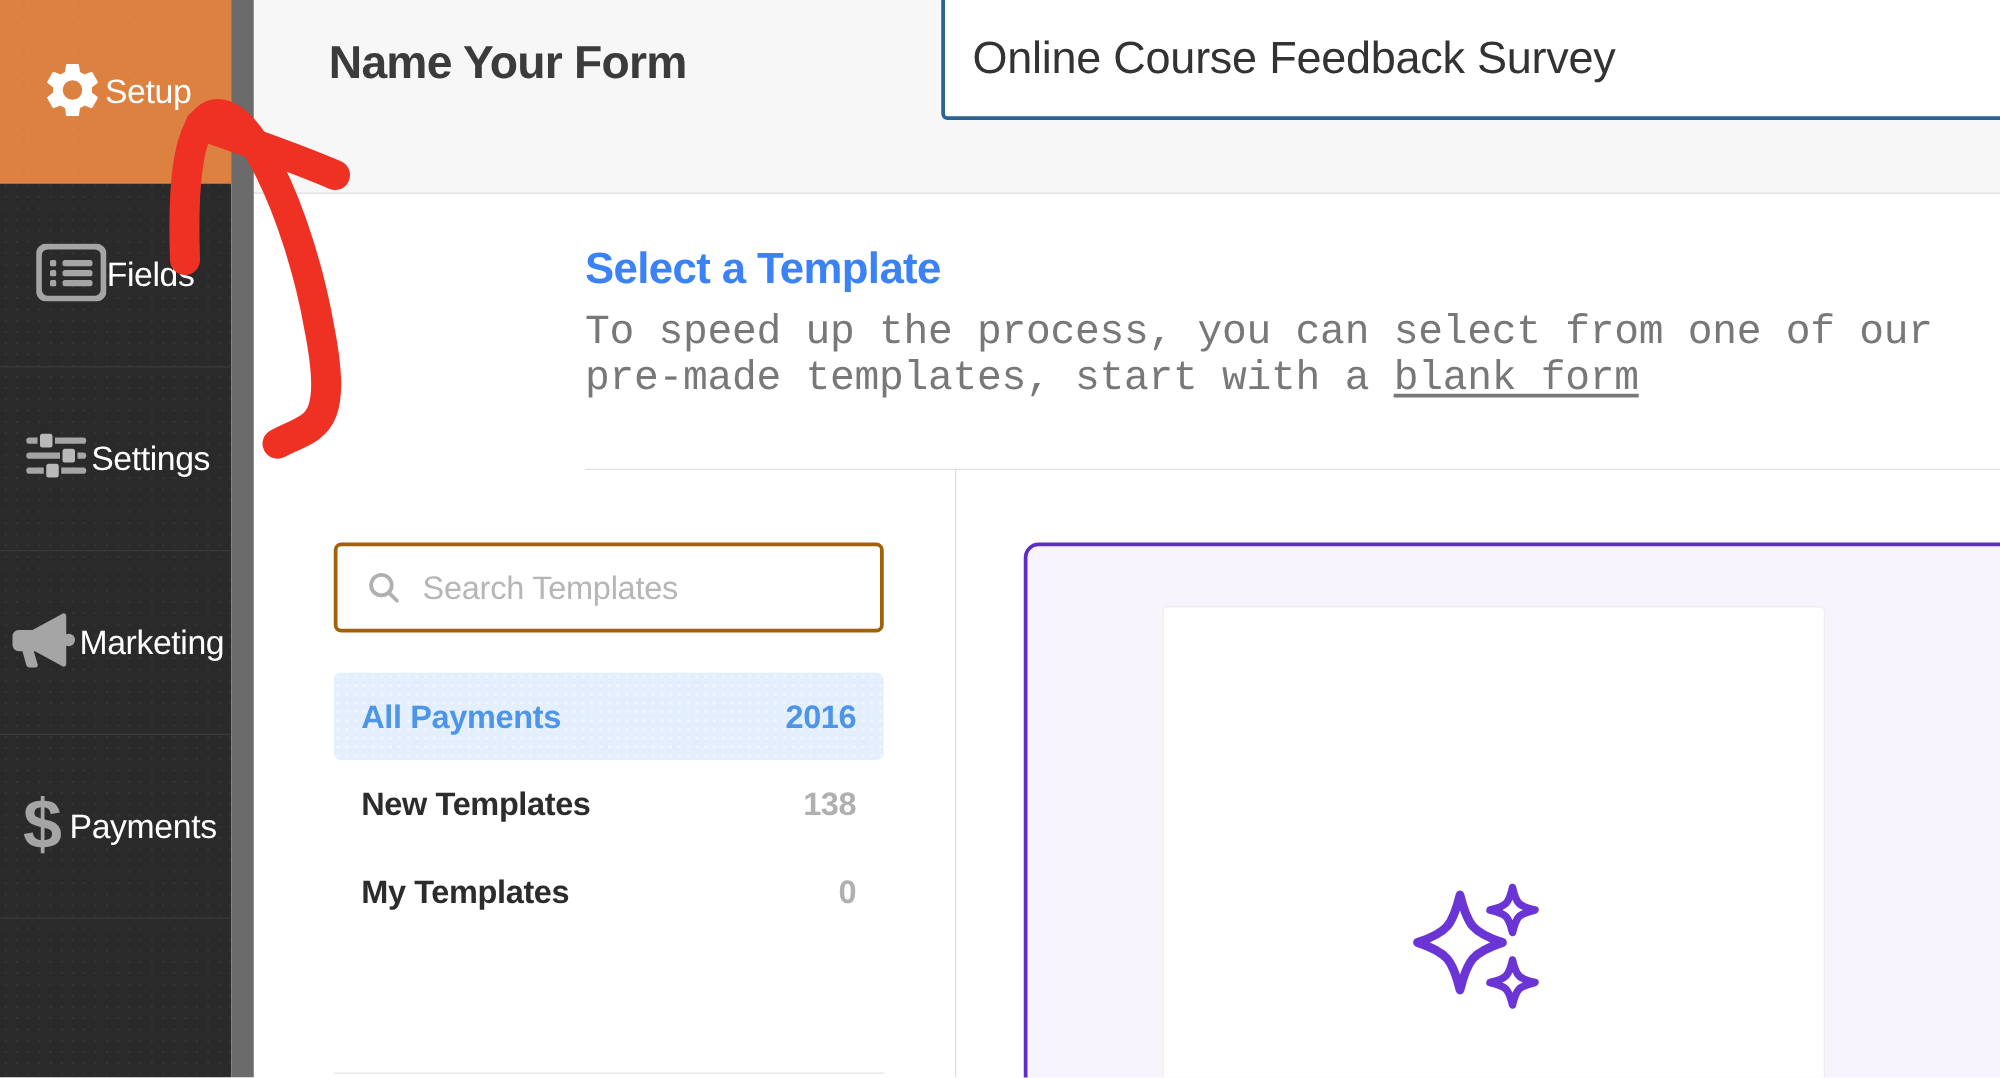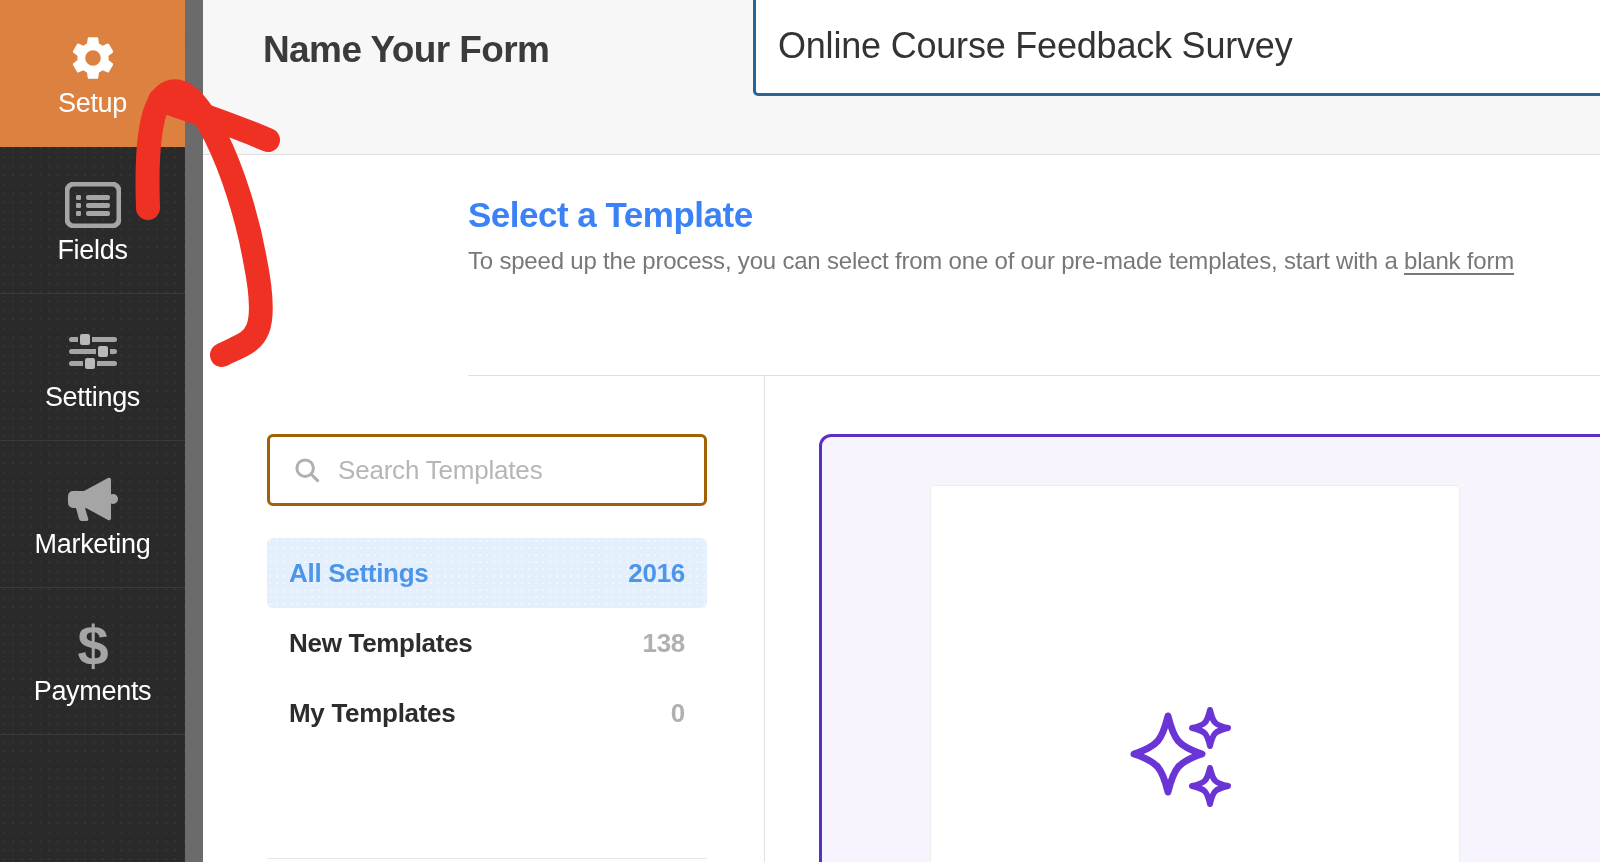--- a/index.html
+++ b/index.html
@@ -24,21 +24,21 @@
     flex: 0 0 185px;
     display: flex;
     flex-direction: column;
     position: relative;
     z-index: 2;
   }
   .side-item {
     height: 147px;
     flex: 0 0 147px;
     display: flex;
-    flex-direction: column;
+    flex-direction: row;
     align-items: center;
     justify-content: center;
     border-bottom: 1px solid #3a3a3a;
     position: relative;
   }
   .side-item.active {
     background: #dd8141;
     background-image: radial-gradient(rgba(255,255,255,0.05) 1px, transparent 1px);
     background-size: 9px 9px;
     border-bottom: none;
@@ -122,23 +122,24 @@
     padding-top: 40px;
   }
   .section h2 {
     font-size: 35px;
     font-weight: bold;
     color: #3b82f6;
     letter-spacing: -0.5px;
     margin-bottom: 12px;
   }
   .section p {
-    font-size: 24px;
+    font-size: 33px;
     color: #787878;
     letter-spacing: -0.2px;
+    font-family: Liberation Mono, monospace;
   }
   .section p a {
     color: #787878;
     text-decoration: underline;
     text-underline-offset: 4px;
   }
 
   .hr-divider {
     position: absolute;
     left: 265px;
@@ -359,21 +360,21 @@
             <svg width="30" height="30" viewBox="0 0 24 24" fill="none" stroke="#b0b0b0" stroke-width="2.4" stroke-linecap="round">
               <circle cx="10.5" cy="10.5" r="6.6"></circle>
               <line x1="15.4" y1="15.4" x2="20.5" y2="20.5"></line>
             </svg>
           </span>
           <input class="search-input" type="text" placeholder="Search Templates" style="">
         </div>
 
         <div class="tpl-list">
           <div class="tpl-row selected">
-            <span>All Settings</span>
+            <span>All Payments</span>
             <span class="tpl-count">2016</span>
           </div>
           <div class="tpl-row">
             <span>New Templates</span>
             <span class="tpl-count">138</span>
           </div>
           <div class="tpl-row">
             <span>My Templates</span>
             <span class="tpl-count">0</span>
           </div>

